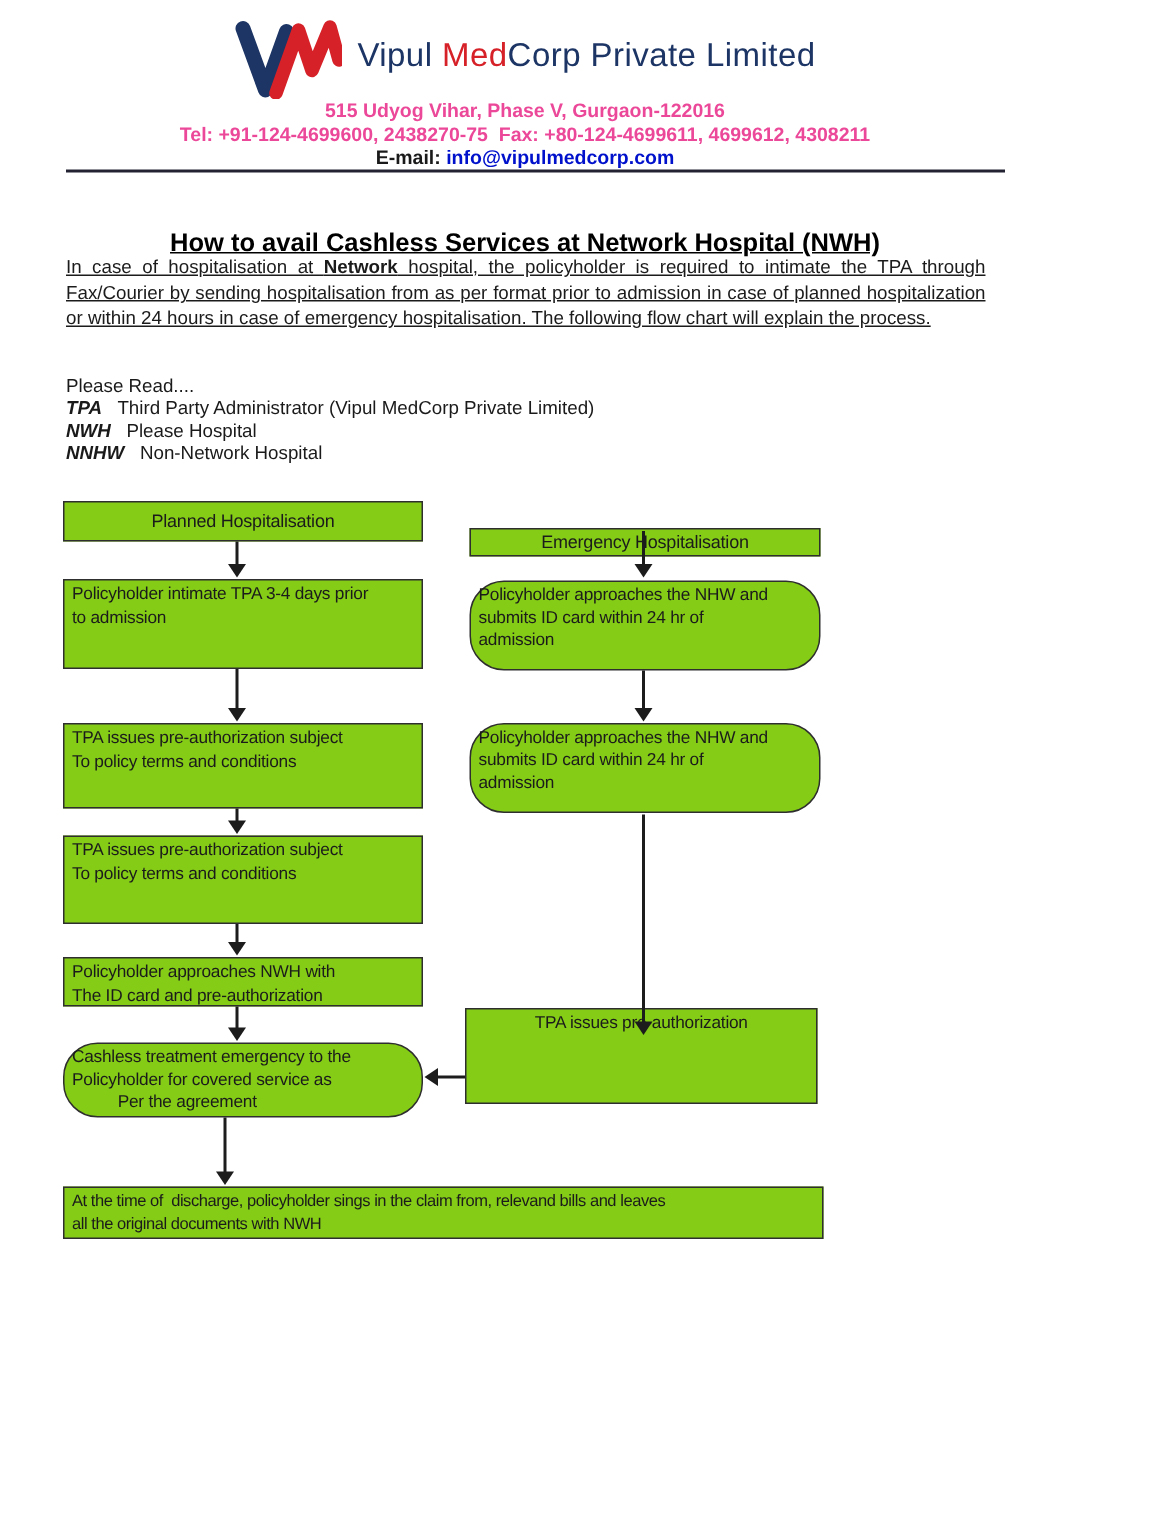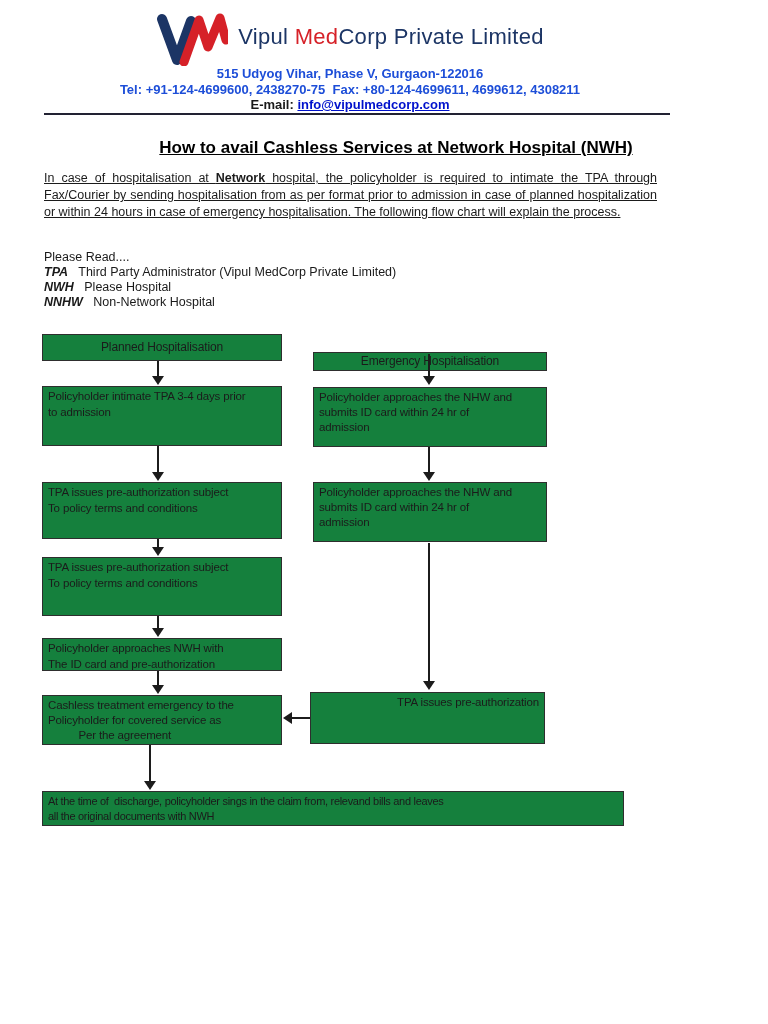--- a/index.html
+++ b/index.html
@@ -13,50 +13,50 @@
     color:#1a1a1a;
     overflow:hidden;
   }
   
   .header-block { position:absolute; left:0; top:10px; width:700px; text-align:center; }
   .brand-row { display:flex; justify-content:center; align-items:flex-start; gap:10px; height:56px; }
   .brand-logo { width:72px; height:54px; flex:0 0 auto; margin-top:2px; }
   .brand-name { font-size:22px; letter-spacing:0.3px; margin-top:14px; white-space:nowrap; }
   .brand-name .navy { color:#1c3565;margin-top:24px; }
   .brand-name .red  { color:#d62128; }
-  .hdr-line { font-size:13px; font-weight:bold; line-height:15.5px; white-space:pre-wrap; color:#1d4ed8; }
+  .hdr-line { font-size:13px; font-weight:bold; line-height:15.5px; white-space:pre-wrap; color:#ec4899; }
   .email-line { font-size:13px; font-weight:bold; line-height:15.5px; }
-  .email-link { color:#0011cc; text-decoration:underline; cursor:pointer; }
+  .email-link { color:#0011cc; cursor:pointer; }
   .header-rule { position:absolute; left:44px; top:113px; width:626px; border-top:2px solid #222233; }
   
   .doc-title {
-    position:absolute; left:0; top:138px; width:700px;
+    position:absolute; left:0; top:152px; width:700px;
     text-align:center; font-size:17px; font-weight:bold;
-    text-decoration:underline; color:#000;margin-left:46px;
+    text-decoration:underline; color:#000;
   }
   .intro {
     position:absolute; left:44px; top:170px; width:613px;
     font-size:12.5px; line-height:17px; text-align:justify; color:#1b1b1b;text-decoration:underline;
   }
   .glossary { position:absolute; left:44px; top:250px; font-size:12.5px; line-height:15px; }
   .glossary .row { white-space:pre-wrap; }
   .glossary .abbr { font-weight:bold;font-style:italic; }
   
   .fbox {
     position:absolute;
     border:1px solid #2e2e2e;
-    background:#15803d;
+    background:#84cc16;
     font-size:11.5px; line-height:15.5px; letter-spacing:-0.15px;
     padding:2px 5px;
     white-space:pre-wrap;
     color:#1b1b1b;
   }
   .fbox.hdr { display:flex; align-items:center; justify-content:center; text-align:center; font-size:12px; padding:0 4px; }
   .fbox.ctr { text-align:center; }
-  .fbox.tight { line-height:15px; }
+  .fbox.tight { line-height:15px;border-radius:23px; }
   .fbox.small { font-size:11px; letter-spacing:-0.3px; line-height:15px; }
   
   .va { position:absolute; width:12px; }
   .va::before { content:""; position:absolute; left:5px; top:0; bottom:7px; border-left:2px solid #1c1c1c; }
   .va::after  { content:""; position:absolute; left:0; bottom:0; width:0; height:0;
                 border-left:6px solid transparent; border-right:6px solid transparent;
                 border-top:9px solid #1c1c1c; }
   
   .ha { position:absolute; height:12px; }
   .ha::before { content:""; position:absolute; top:5px; left:8px; right:0; border-top:2px solid #1c1c1c; }
@@ -109,23 +109,23 @@
 Policyholder for covered service as
           Per the agreement</div>
 
   <div class="fbox hdr" style="left:313px; top:335px; width:234px; height:19px;margin-top:17px;">Emergency Hospitalisation</div>
   <div class="fbox tight" style="left:313px; top:387px; width:234px; height:60px;">Policyholder approaches the NHW and
 submits ID card within 24 hr of
 admission</div>
   <div class="fbox tight" style="left:313px; top:482px; width:234px; height:60px;">Policyholder approaches the NHW and
 submits ID card within 24 hr of
 admission</div>
-  <div class="fbox ctr" style="left:310px; top:692px; width:235px; height:52px;text-align:right;">TPA issues pre-authorization</div>
+  <div class="fbox ctr" style="left:310px; top:672px; width:235px; height:64px;">TPA issues pre-authorization</div>
 
-  <div class="fbox small" style="left:42px; top:791px; width:582px; height:35px;">At the time of  discharge, policyholder sings in the claim from, relevand bills and leaves
+  <div class="fbox small" style="left:42px; top:791px; width:507px; height:35px;">At the time of  discharge, policyholder sings in the claim from, relevand bills and leaves
 all the original documents with NWH</div>
 
   <div class="va" style="left:152px; top:361px; height:24px;"></div>
   <div class="va" style="left:152px; top:446px; height:35px;"></div>
   <div class="va" style="left:152px; top:539px; height:17px;"></div>
   <div class="va" style="left:152px; top:616px; height:21px;"></div>
   <div class="va" style="left:152px; top:671px; height:23px;"></div>
   <div class="va" style="left:144px; top:745px; height:45px;"></div>
 
   <div class="va" style="left:423px; top:354px; height:31px;"></div>

